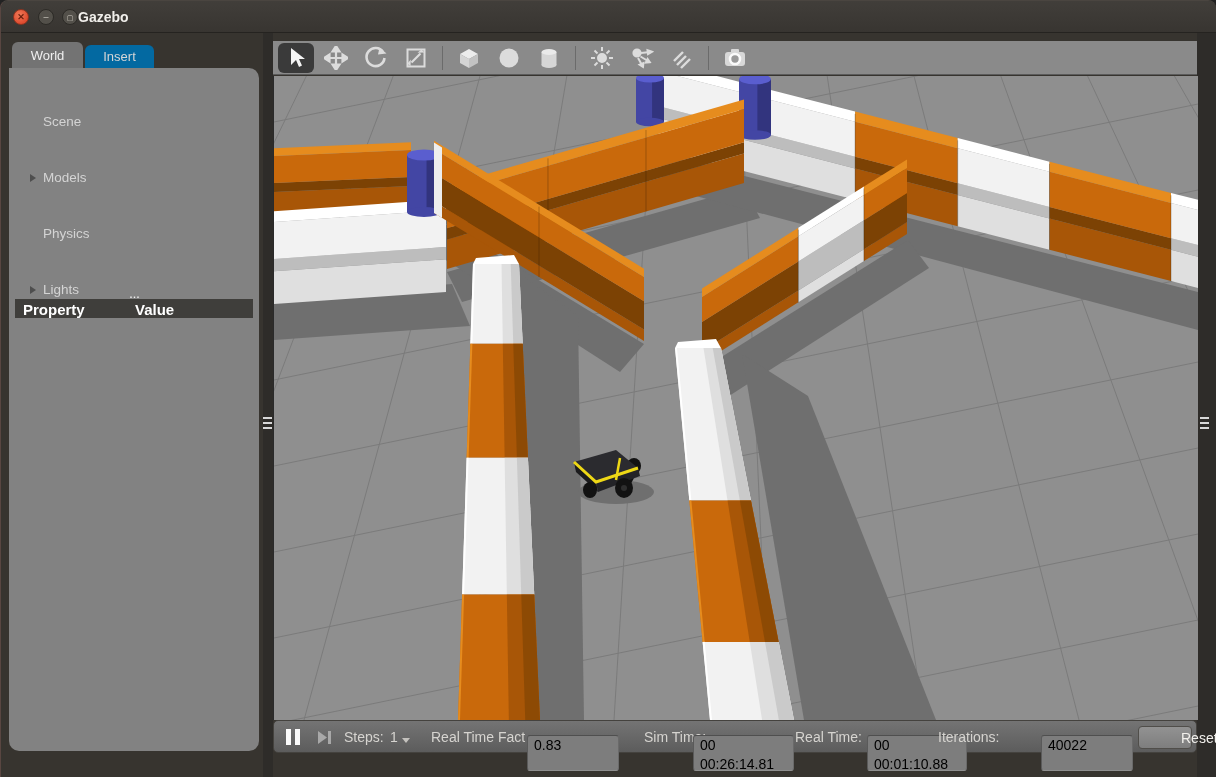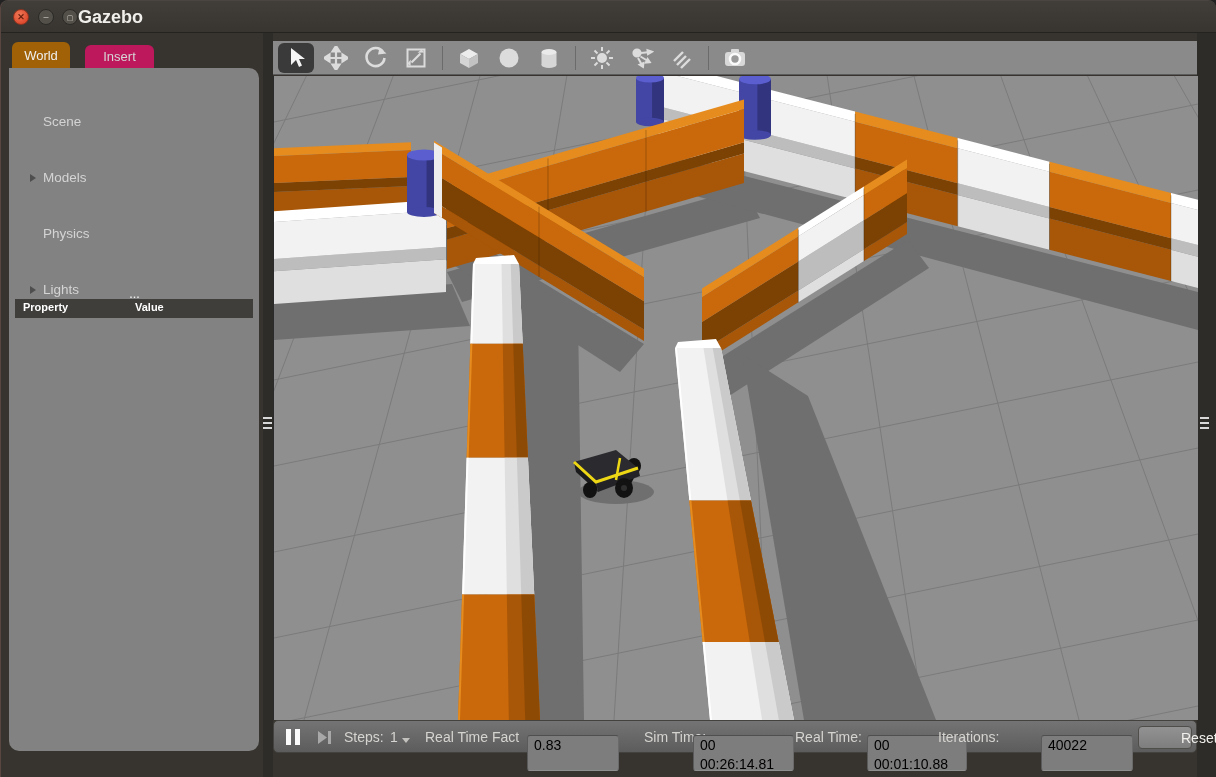--- a/index.html
+++ b/index.html
@@ -12,39 +12,39 @@
   .titlebar { position:absolute; left:0; top:0; width:1216px; height:32px;
               background:linear-gradient(#413E3A,#383531); border-bottom:1px solid #252320; }
   .wbtn { position:absolute; top:8px; width:16px; height:16px; border-radius:50%;
           font-size:9px; line-height:15px; text-align:center; cursor:default; }
   .wbtn.close { left:12px; background:radial-gradient(circle at 40% 35%, #F07A58, #DE4B2F 70%);
                 border:1px solid #8E3420; color:#6B1F0E; font-weight:bold; }
   .wbtn.min, .wbtn.max { background:#53504A; border:1px solid #2C2A26; color:#CFCBC2; }
   .wbtn.min { left:37px; }
   .wbtn.max { left:61px; font-size:7px; }
   .title-text { position:absolute; left:77px; top:0; line-height:32px; color:#F1EFEB;
-                font-weight:bold; font-size:18px; }
+                font-weight:bold; font-size:14px; }
   
   .tab { position:absolute; border-radius:6px 6px 0 0; text-align:center;
          font-size:13px; cursor:default; }
-  .tab.world  { left:11px; top:41px; width:58px; height:26px; background:#a16207;
+  .tab.world  { left:11px; top:41px; width:71px; height:26px; background:#737373;
                 color:#EFEFEF; line-height:27px; z-index:3; }
-  .tab.insert { left:84px; top:44px; width:69px; height:29px; background:#be185d;
+  .tab.insert { left:84px; top:44px; width:69px; height:29px; background:#0369a1;
                 color:#D6D6D6; line-height:23px; }
   .left-panel { position:absolute; left:8px; top:67px; width:250px; height:683px;
                 background:#828282; border-radius:0 10px 10px 10px; }
   .tree { position:absolute; left:0; top:8px; width:100%; }
   .tree-row { position:relative; height:19px; font-size:13.5px; color:#D4D4D4;margin-top:37px; }
   .tree-row .expander { position:absolute; left:21px; top:5px; width:0; height:0;
       border-left:6px solid #4E4E4E; border-top:4px solid transparent; border-bottom:4px solid transparent; }
   .tree-row .lbl { position:absolute; left:34px; top:1px; }
   .prop-dots { position:absolute; left:118px; top:222px; width:16px; text-align:center;
                color:#F2F2F2; font-size:9px; letter-spacing:1px; font-weight:bold; }
   .prop-header { position:absolute; left:6px; top:231px; width:238px; height:19px;
-                 background:#3F3E3B; color:#FFFFFF; font-size:11px; font-weight:bold; }
+                 background:#3F3E3B; color:#FFFFFF; font-size:15px; font-weight:bold; }
   .prop-header .c1 { position:absolute; left:8px; top:2px; }
   .prop-header .c2 { position:absolute; left:120px; top:2px; }
   
   .vsplit { position:absolute; top:32px; height:745px; background:#2E2C29; }
   .vsplit.left  { left:262px; width:10px; }
   .vsplit.right { left:1196px; width:20px; }
   .grip { position:absolute; top:384px; width:9px; height:18px; }
   .vsplit.left  .grip { left:0px; }
   .vsplit.right .grip { left:3px; }
   .grip i { display:block; width:9px; height:2px; background:#D8D8D8; margin-bottom:3px; }
@@ -421,21 +421,21 @@
       <span>
         <svg width="18" height="17" viewBox="0 0 18 17">
           <polygon points="3,2 3,15 12,8.5" fill="#A8A8A8"></polygon>
           <rect x="13" y="2" width="3" height="13" fill="#A8A8A8"></rect>
         </svg>
       </span>
     </div>
     <span class="sb-abs" style="left:70px">Steps:</span>
     <span class="sb-abs" style="left:116px">1</span>
     <span class="caret-down"></span>
-    <span class="sb-abs" style="left:151px">Real Time Fact</span>
+    <span class="sb-abs" style="left:157px">Real Time Fact</span>
     <div class="sb-field" style="left:253px; width:92px">0.83</div>
     <span class="sb-abs" style="left:370px">Sim Time:</span>
     <div class="sb-field" style="left:419px; width:101px">00 00:26:14.81</div>
     <span class="sb-abs" style="left:521px">Real Time:</span>
     <div class="sb-field" style="left:593px; width:100px">00 00:01:10.88</div>
     <span class="sb-abs" style="left:664px">Iterations:</span>
     <div class="sb-field" style="left:767px; width:92px">40022</div>
     <div class="reset-btn">Reset</div>
   </div>
 

